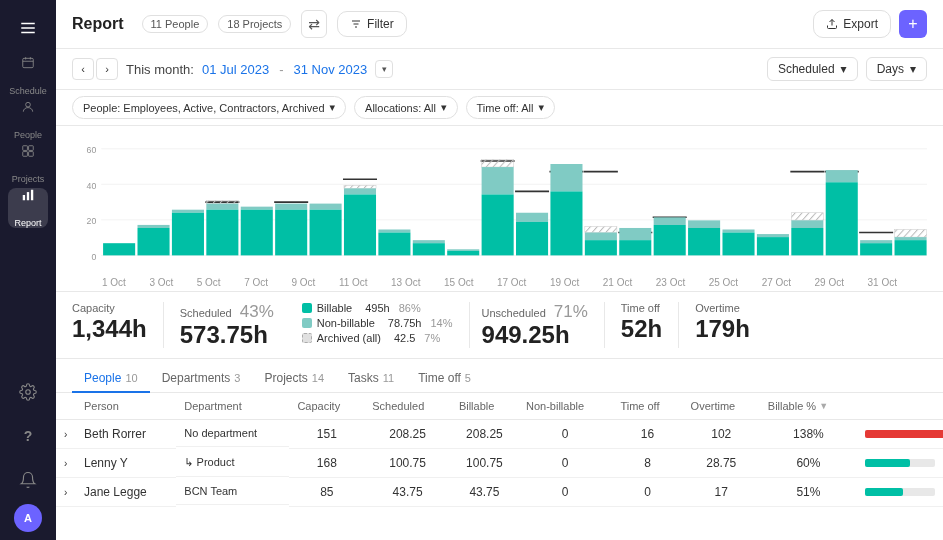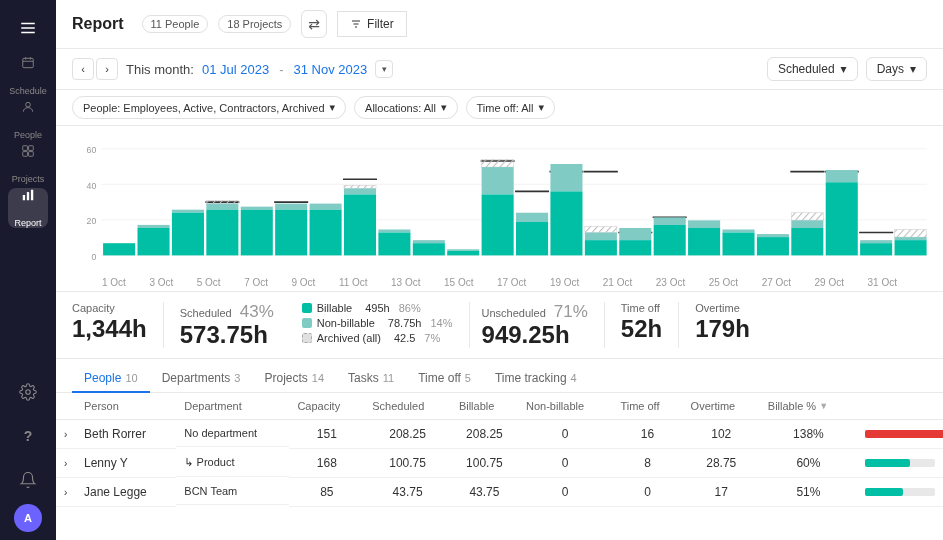--- a/index.html
+++ b/index.html
@@ -57,21 +57,21 @@
       border: 1px solid #e0e0e0;
       color: #555;
       gap: 4px;
     }
     .header-actions { margin-left: auto; display: flex; gap: 8px; }
     .btn {
       display: inline-flex;
       align-items: center;
       gap: 5px;
       padding: 5px 12px;
-      border-radius: 0;
+      border-radius: 10px;
       font-size: 12px;
       cursor: pointer;
       border: 1px solid #e0e0e0;
       background: #fff;
       color: #333;
     }
     .btn-icon { width: 28px; height: 28px; border-radius: 6px; border: 1px solid #e0e0e0; display: flex; align-items: center; justify-content: center; cursor: pointer; background: #fff; }
     .btn-primary-icon { width: 28px; height: 28px; border-radius: 6px; background: #6c63ff; border: none; display: flex; align-items: center; justify-content: center; cursor: pointer; color: #fff; font-size: 16px; }
 
     
@@ -285,20 +285,31 @@
     </span>
     <span class="badge btn-icon" style="font-size:14px; width:auto; padding:2px 6px;">⇄</span>
     <button class="btn">
       <svg width="12" height="12" viewBox="0 0 24 24" fill="none" stroke="currentColor" stroke-width="2">
           <line x1="4" y1="6" x2="20" y2="6"></line>
           <line x1="7" y1="12" x2="17" y2="12"></line>
           <line x1="10" y1="18" x2="14" y2="18"></line>
         </svg>
       <span>Filter</span>
     </button>
+    <div class="header-actions">
+      <button class="btn">
+        <svg width="12" height="12" viewBox="0 0 24 24" fill="none" stroke="currentColor" stroke-width="2">
+            <path d="M21 15v4a2 2 0 0 1-2 2H5a2 2 0 0 1-2-2v-4"></path>
+            <polyline points="17 8 12 3 7 8"></polyline>
+            <line x1="12" y1="3" x2="12" y2="15"></line>
+          </svg>
+        <span>Export</span>
+      </button>
+      <div class="btn-primary-icon">+</div>
+    </div>
   </div>
 
   <div class="toolbar">
     <div class="nav-arrows">
       <div class="nav-btn">‹</div>
       <div class="nav-btn">›</div>
     </div>
     <span class="month-label">This month:</span>
     <a class="month-link">01 Jul 2023</a>
     <span class="separator">-</span>
@@ -501,24 +512,20 @@
           <span class="tab-count">14</span>
         </div>
         <div class="tab">
           <span>Tasks</span> 
           <span class="tab-count">11</span>
         </div>
         <div class="tab">
           <span>Time off</span> 
           <span class="tab-count">5</span>
         </div>
-        <div class="tab">
-          <span>Time tracking</span> 
-          <span class="tab-count">4</span>
-        </div>
       </div>
 
     <table class="data-table">
       <thead>
         <tr>
           <th style="width:20px;"></th>
           <th>Person</th>
           <th>Department</th>
           <th class="num-col">Capacity</th>
           <th class="num-col">Scheduled</th>

